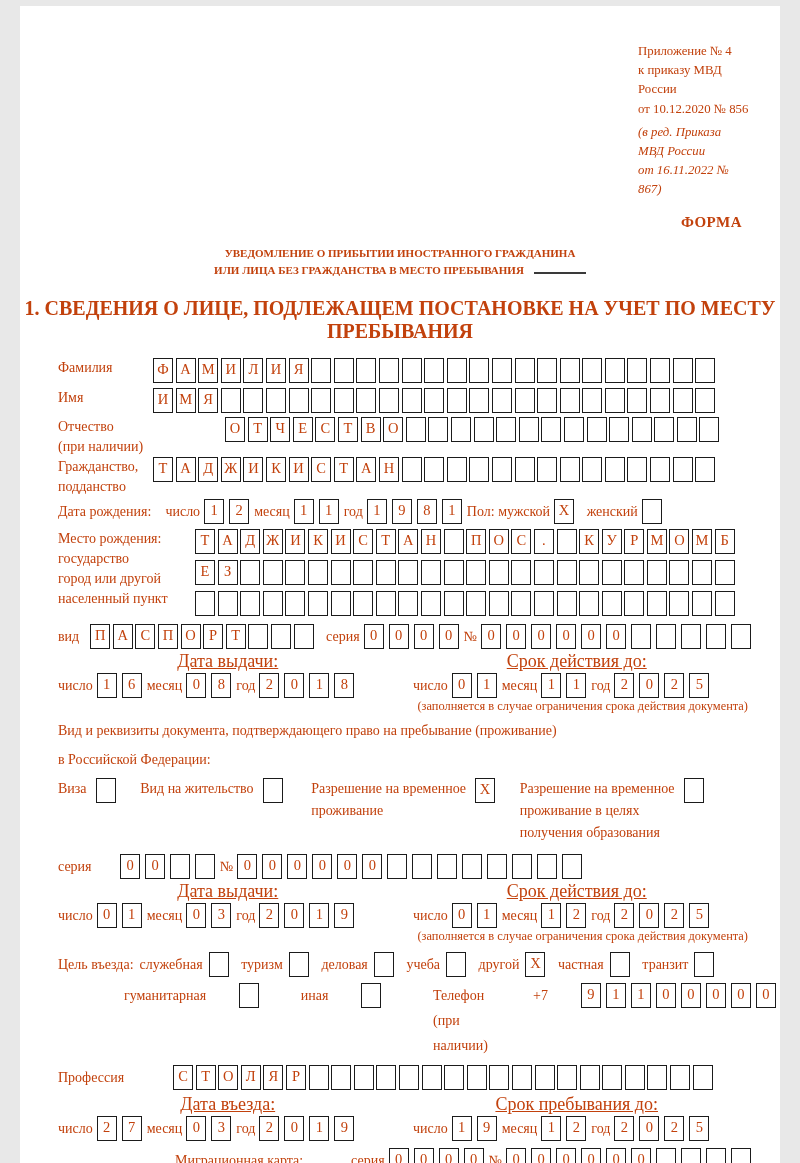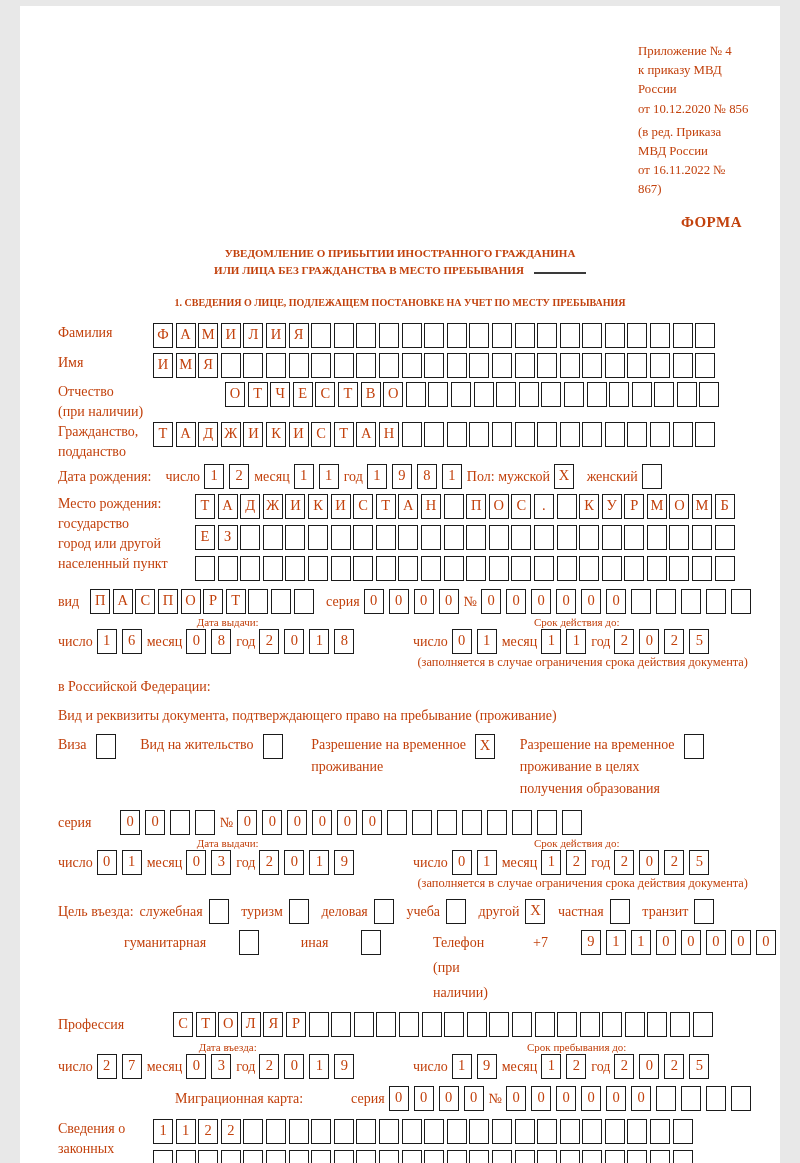--- a/index.html
+++ b/index.html
@@ -3,46 +3,46 @@
 <meta charset="utf-8">
 <style>
   html,body{margin:0;padding:0;background:#e8e8e8;}
   .page{
     width:760px;height:1163px;margin:6px auto;background:#ffffff;color:#c2410c;
     font-family:"Liberation Serif","DejaVu Serif",serif;font-size:14px;
     position:relative;overflow:hidden;box-sizing:border-box;
   }
   
   .annex{margin:36px 30px 0 618px;font-size:12.8px;line-height:1.5;}
-  .annex .rev{margin-top:4px;}
+  .annex .rev{margin-top:4px;font-style:italic;}
   .form-word{margin-top:14px;padding-right:38px;text-align:right;font-weight:bold;font-size:15px;letter-spacing:.5px;}
   
   .title{margin-top:14px;text-align:center;font-weight:bold;font-size:11px;line-height:1.55;}
   .uline{display:inline-block;width:52px;border-bottom:2.4px solid #3a3a3a;margin-left:10px;}
-  .sec1{margin-top:18px;text-align:center;font-weight:bold;font-size:10px;}
+  .sec1{margin-top:18px;text-align:center;font-weight:bold;font-size:20px;}
   
   .form{margin-top:15px;padding:0 24px 0 38px;}
   .frow{display:flex;align-items:flex-start;}
   .lab{line-height:20px;}
   .cells{white-space:nowrap;display:inline-block;}
   .cell{
     display:inline-block;box-sizing:border-box;width:20px;height:25px;
     border:1.7px solid #1b1b1b;margin-right:2.6px;text-align:center;
     font-size:14.5px;line-height:21px;vertical-align:top;background:#fff;
   }
   .dcells .cell{margin-right:5px;}
   .w95{width:95px;flex:0 0 95px;}
   .w137{width:137px;flex:0 0 137px;}
   .w167{width:167px;flex:0 0 167px;}
   .w115{width:115px;flex:0 0 115px;}
   .mb5{margin-bottom:5px;}.mb4{margin-bottom:4px;}.mb2{margin-bottom:2px;}
   .stackrows .cells{display:block;margin-bottom:6px;}
   .dochead{margin:6px 0 4px;text-align:center;font-weight:bold;font-size:13.8px;}
   
-  .dr-heads{display:flex;font-size:11px;margin-top:2px;}
+  .dr-heads{display:flex;font-size:18px;margin-top:2px;text-decoration:underline;}
   .dr-heads .dh1{width:355px;text-align:center;}
   .dr-heads .dh2{width:375px;text-align:center;}
   .dr-line{display:flex;align-items:flex-start;margin-top:1px;}
   .dr-left{width:355px;flex:0 0 355px;display:flex;align-items:flex-start;}
   .dr-right{display:flex;align-items:flex-start;}
   .dlab{line-height:25px;margin-right:4px;}
   .dgap{margin-left:10px;}
   .note{margin-top:1px;text-align:right;padding-right:8px;font-size:12.4px;}
   
   .restext{line-height:25px;margin-top:4px;}
@@ -166,22 +166,22 @@
           <span class="cells dcells"><span class="cell">0</span><span class="cell">1</span></span>
           <span class="dlab">месяц</span>
           <span class="cells dcells"><span class="cell">1</span><span class="cell">1</span></span>
           <span class="dlab">год</span>
           <span class="cells dcells"><span class="cell">2</span><span class="cell">0</span><span class="cell">2</span><span class="cell">5</span></span>
         </span>
       </div>
       <div class="note">(заполняется в случае ограничения срока действия документа)</div>
     </div>
 
+    <div class="restext">Вид и реквизиты документа, подтверждающего право на пребывание (проживание)</div>
     <div class="restext">в Российской Федерации:</div>
-    <div class="restext">Вид и реквизиты документа, подтверждающего право на пребывание (проживание)</div>
 
     <div class="cbband">
       <span class="cbitem">
         <span class="cbl">Виза</span>
         <span class="cells"><span class="cell"></span></span>
       </span>
       <span class="cbitem" style="margin-left:22px;">
         <span class="cbl">Вид на жительство</span>
         <span class="cells"><span class="cell"></span></span>
       </span>

